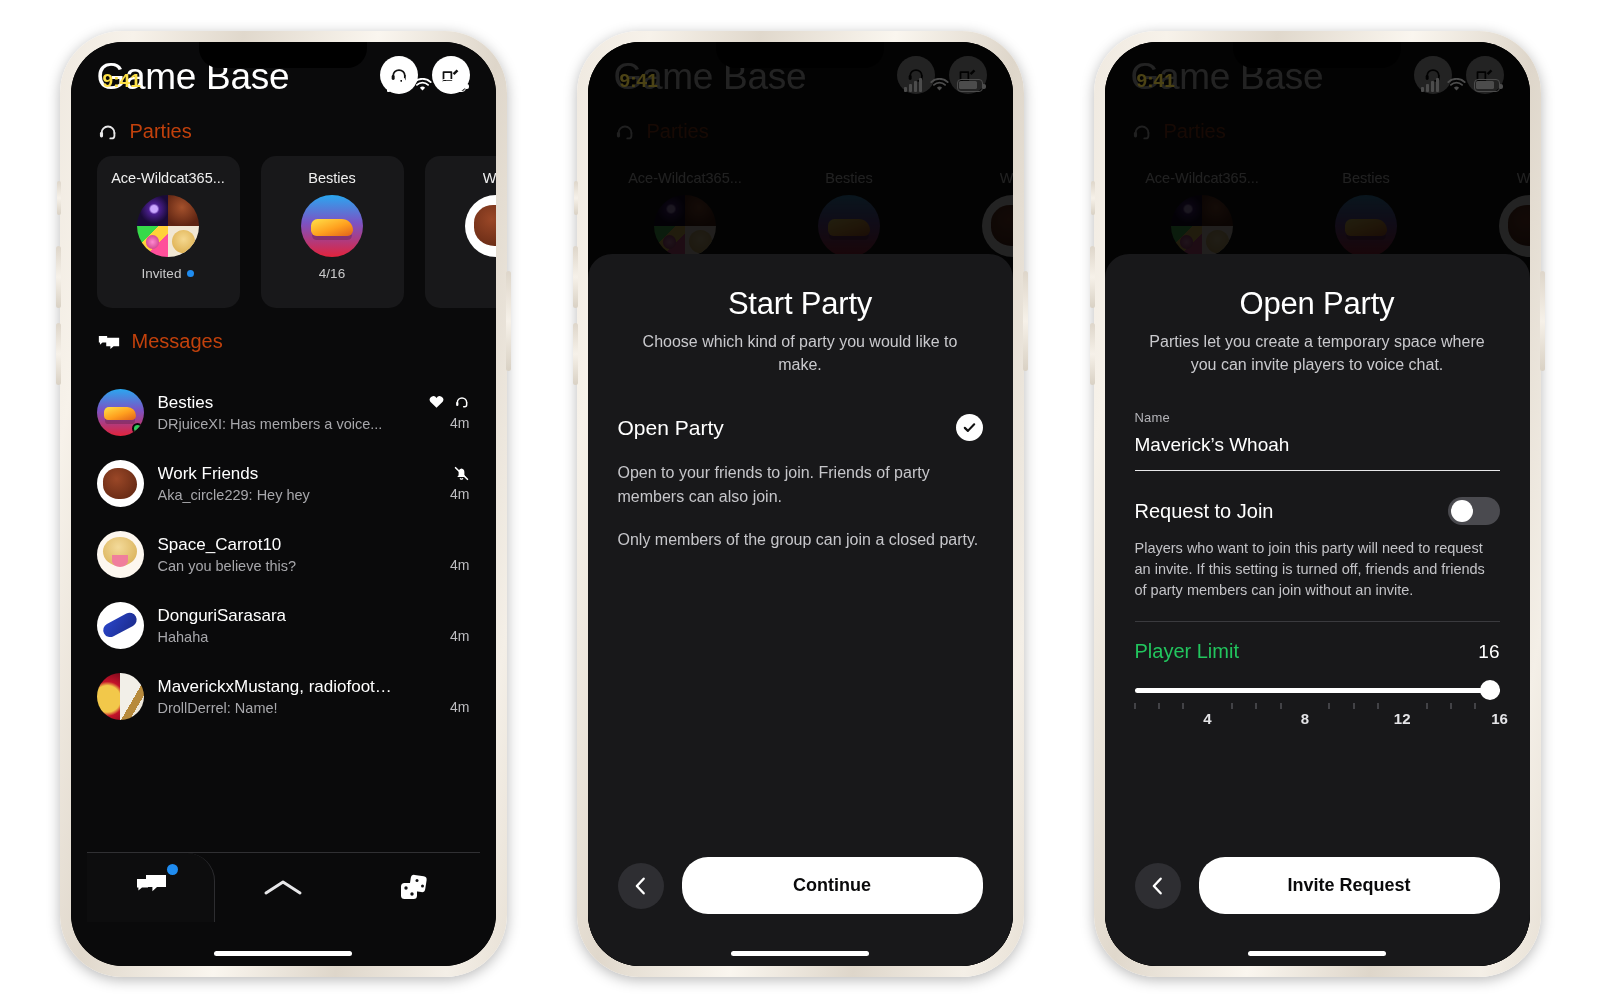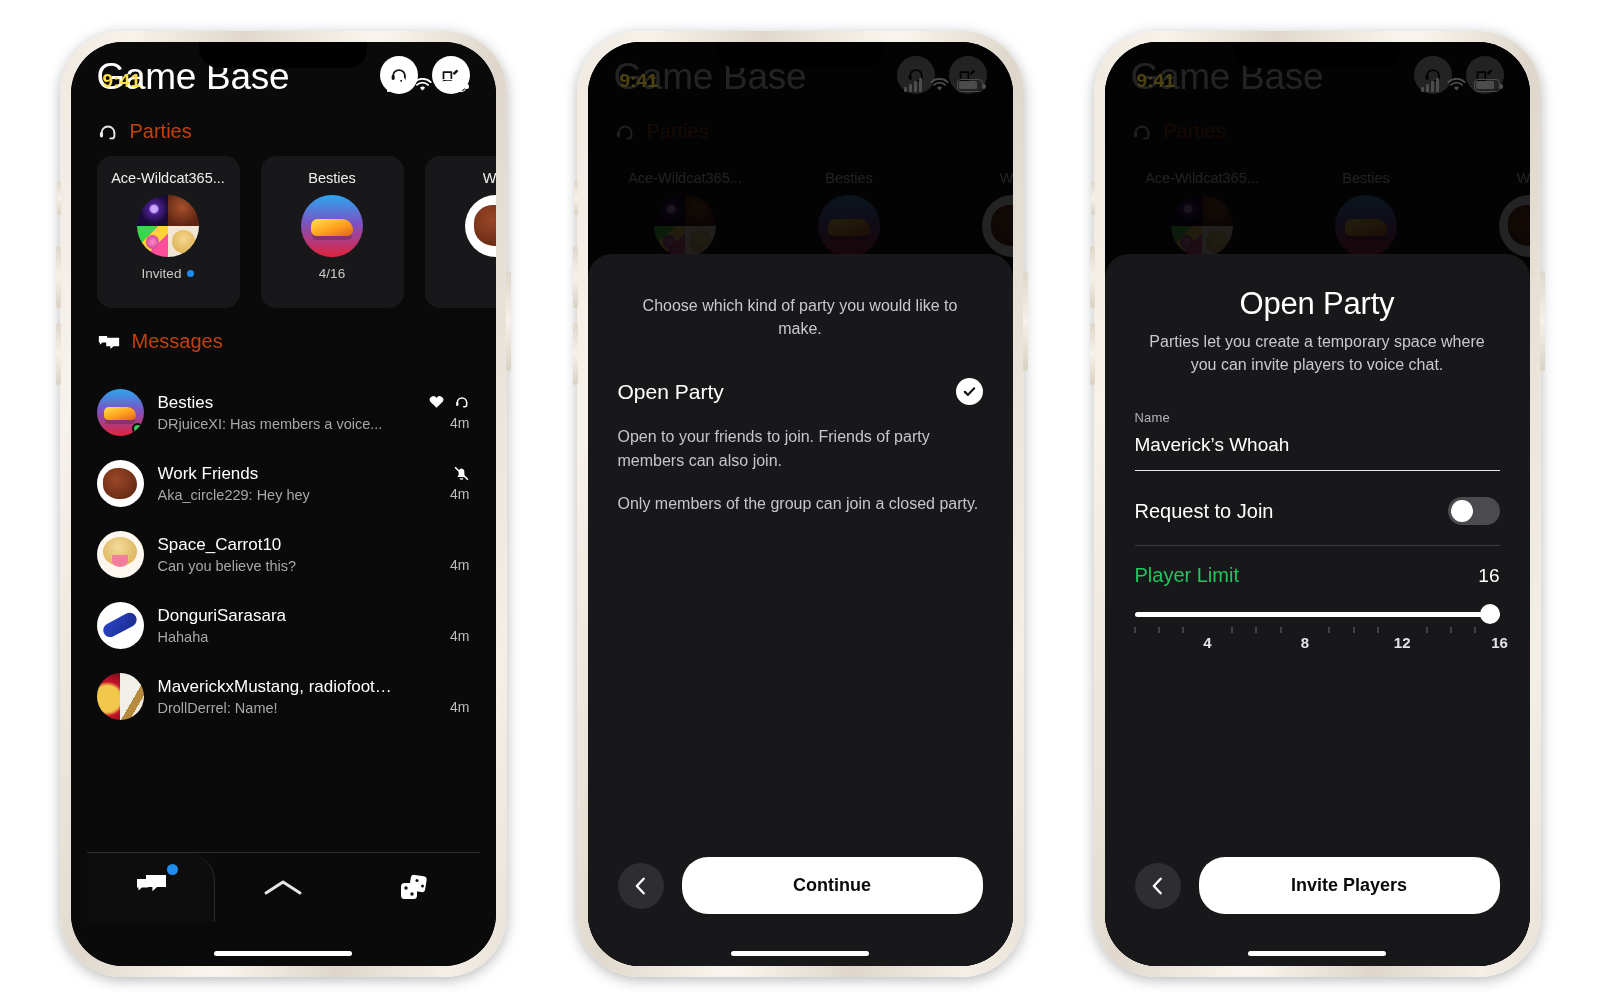--- a/index.html
+++ b/index.html
@@ -490,20 +490,21 @@
                     <div class="av-meat"></div>
                   </div>
               </div>
             </div>
           </div>
         </div>
 
         <div class="dim"></div>
 
         <div class="sheet">
+          <div class="sheet-title">Start Party</div>
           <div class="sheet-sub">Choose which kind of party you would like to make.</div>
 
           <div class="optrow">
             <span class="optlabel">Open Party</span>
             <span class="radio-on">
               <svg width="15" height="15" viewBox="0 0 16 16">
                   <path d="M3 8.4 6.3 11.6 13 4.6" stroke="#111" stroke-width="2.3" fill="none" stroke-linecap="round" stroke-linejoin="round"></path>
                 </svg>
             </span>
           </div>
@@ -619,20 +620,21 @@
 
           <div class="field">
             <div class="field-label">Name</div>
             <div class="field-value">Maverick’s Whoah</div>
           </div>
 
           <div class="togglerow">
             <span class="togglelabel">Request to Join</span>
             <span class="toggle"></span>
           </div>
+          <div class="togdesc">Players who want to join this party will need to request an invite. If this setting is turned off, friends and friends of party members can join without an invite.</div>
 
           <div class="divider"></div>
 
           <div class="limitrow">
             <span class="limitlabel">Player Limit</span>
             <span class="limitval">16</span>
           </div>
 
           <div class="slider">
             <div class="track"></div>
@@ -656,21 +658,21 @@
               <div class="tick" style="left: 93.3333%;"></div>
               <div class="ticklbl" style="left: 100%;">16</div>
             </div>
 
           <div class="sheet-foot">
             <div class="backbtn">
               <svg width="17" height="20" viewBox="0 0 18 22">
                 <path d="M12.5 3 5 11l7.5 8" stroke="#fff" stroke-width="2.6" fill="none" stroke-linecap="round" stroke-linejoin="round"></path>
                 </svg>
             </div>
-            <div class="cta">Invite Players</div>
+            <div class="cta">Invite Request</div>
           </div>
         </div>
 
         <div class="homebar" style="z-index:30"></div>
       </div>
     </div>
   </div>
 
 </div>
 

